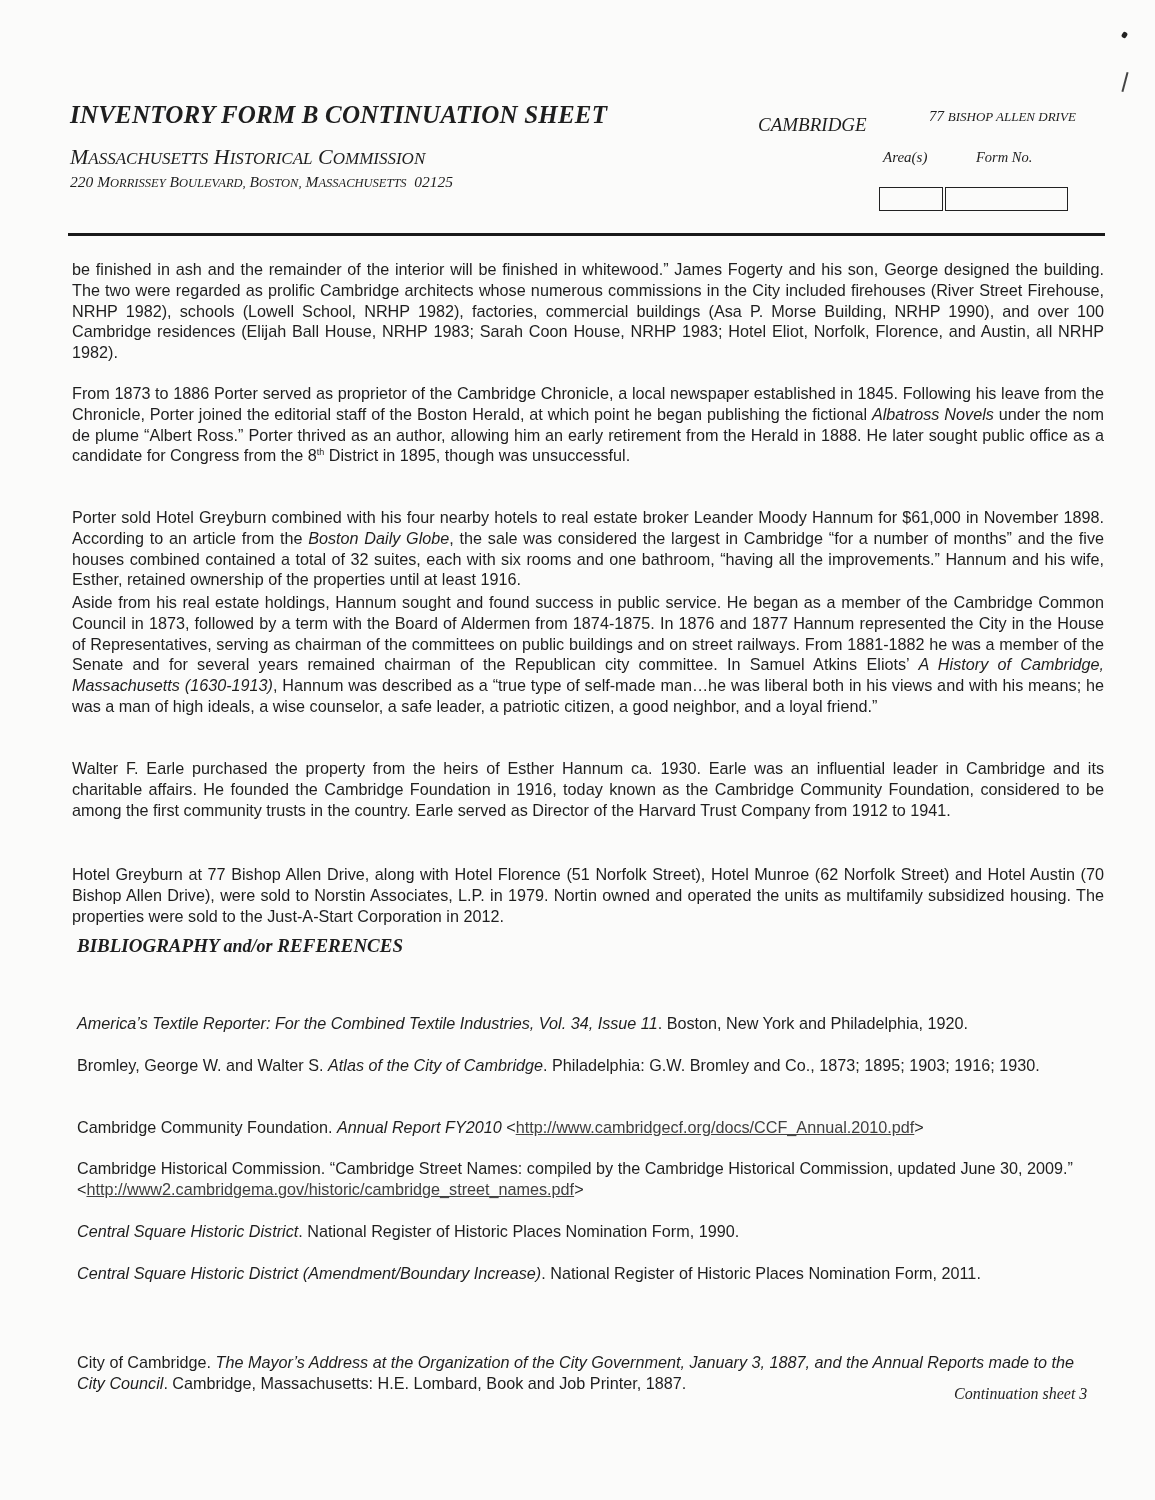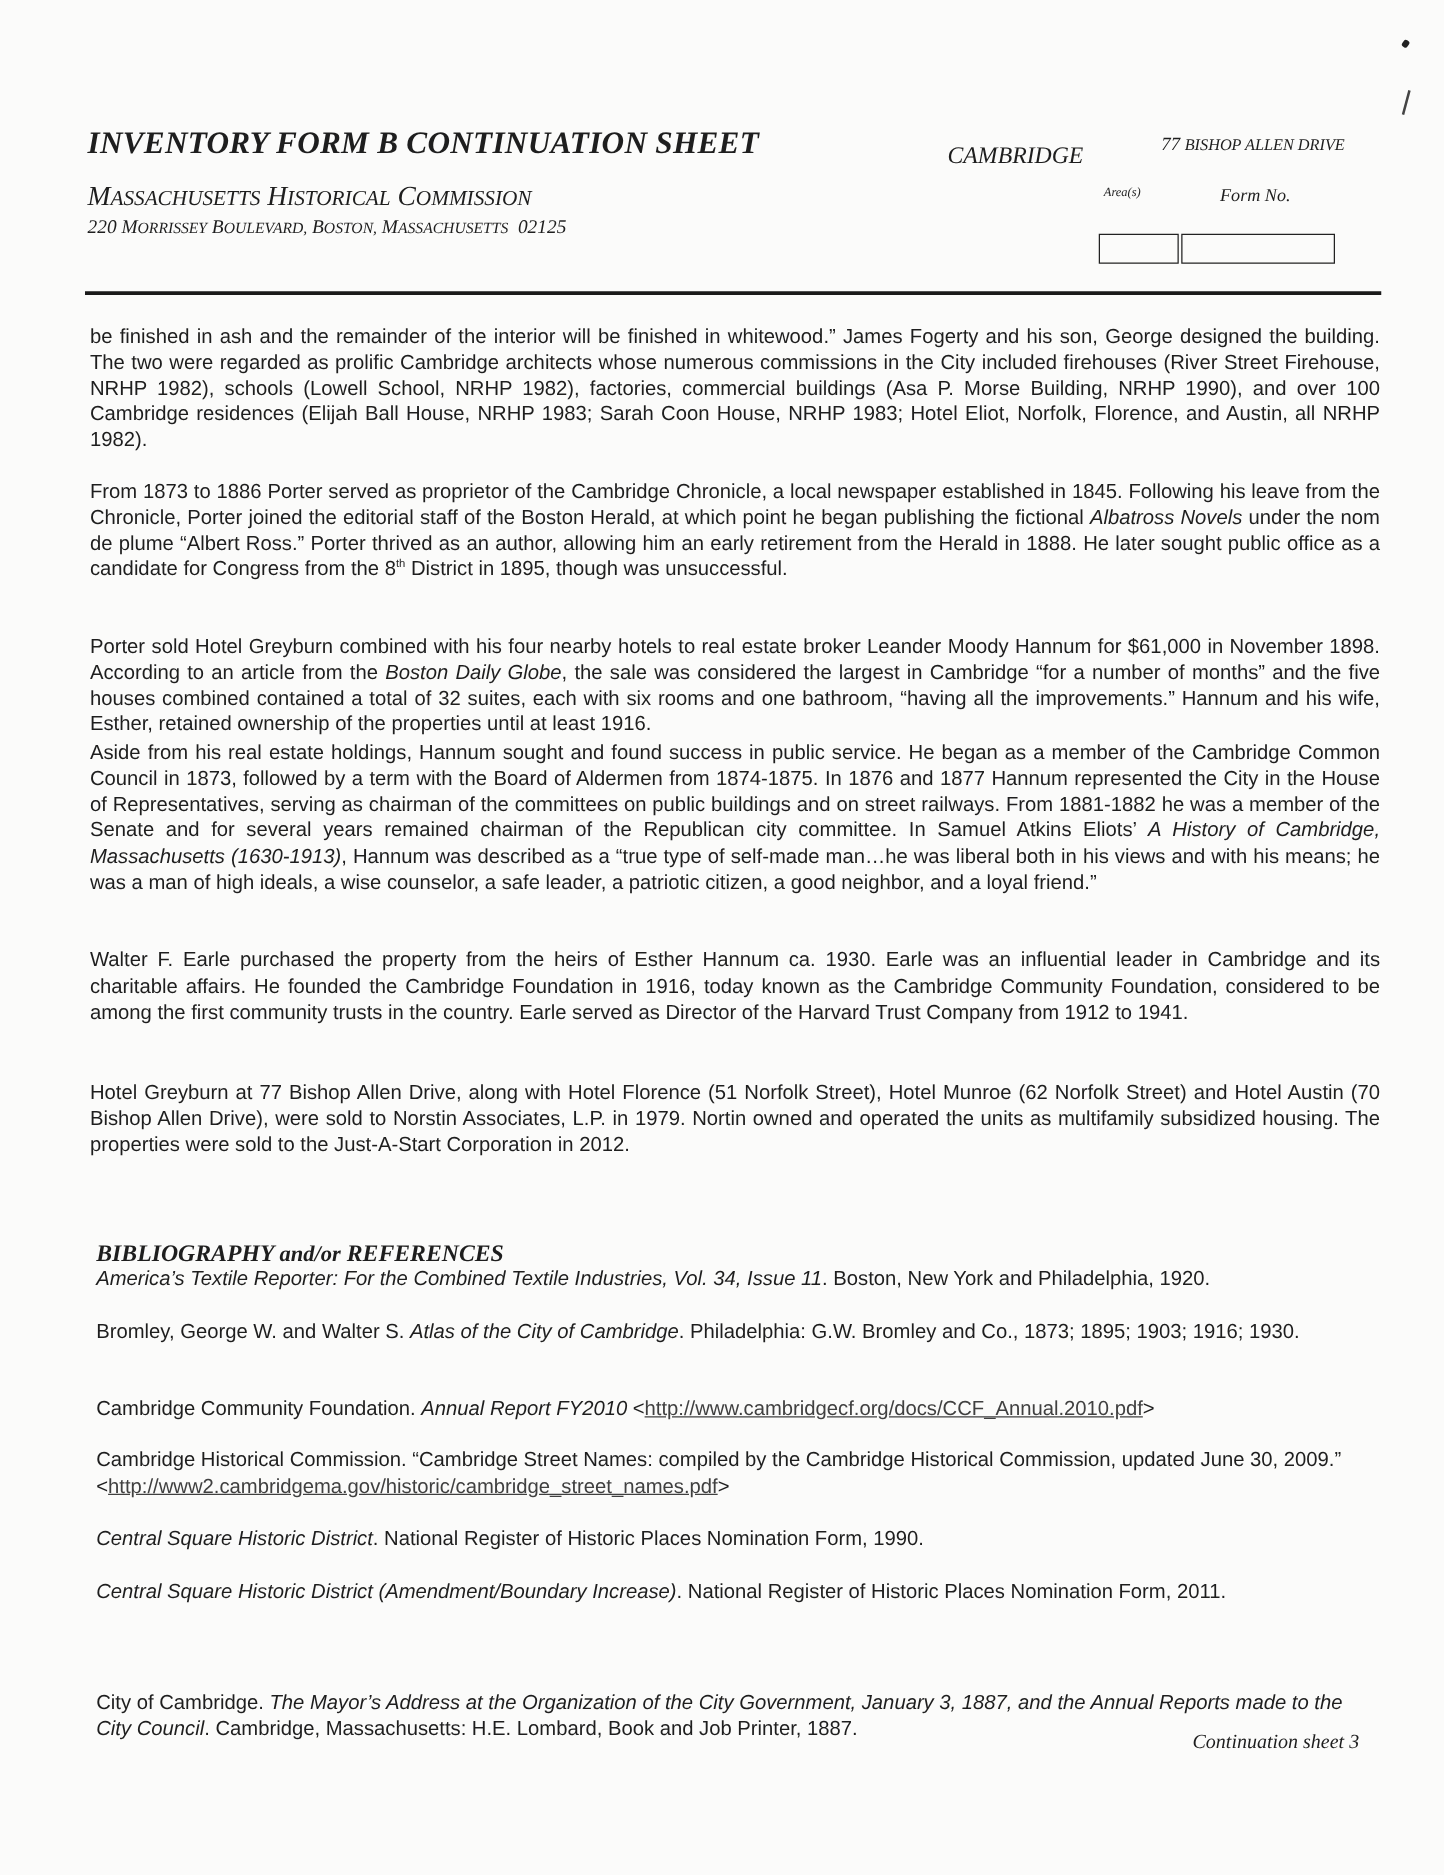--- a/index.html
+++ b/index.html
@@ -11,39 +11,39 @@
     .serif { font-family: "Liberation Serif", serif; font-style: italic; }
     .abs { position: absolute; }
     .form-title { left: 70px; top: 101px; font-size: 25px; font-weight: bold; letter-spacing: 0.2px; white-space: nowrap; }
     .city { left: 713px; top: 114px; font-size: 19px; margin-left: 45px; }
     .address { left: 929px; top: 108px; font-size: 15px; white-space: nowrap; }
     .address .sc { font-size: 13px; }
     .commission { left: 70px; top: 144px; font-size: 22px; white-space: nowrap; }
     .commission .sc { font-size: 17px; }
     .comm-addr { left: 70px; top: 173px; font-size: 15.5px; white-space: nowrap; }
     .comm-addr .sc { font-size: 12.5px; }
-    .area-label { left: 883px; top: 149px; font-size: 10px; }
+    .area-label { left: 883px; top: 149px; font-size: 15px; }
     .form-label { left: 976px; top: 149px; font-size: 14.5px; }
     .box { border: 1.5px solid #222; background: transparent; height: 24px; top: 187px; box-sizing: border-box; }
     .box-area { left: 879px; width: 64px; }
     .box-form { left: 945px; width: 123px; }
     .rule { left: 68px; top: 233px; width: 1037px; height: 3px; background: #1a1a1a; }
     .mark1 { left: 1122px; top: 32px; width: 5px; height: 6px; background: #222; transform: rotate(35deg); border-radius: 2px; }
     .mark2 { left: 1124px; top: 72px; width: 2px; height: 20px; background: #444; transform: rotate(15deg); }
     .body-text {
       left: 72px; width: 1032px; font-size: 16.2px; line-height: 20.8px;
       text-align: justify; margin: 0;
     }
     .p1 { top: 259px; }
     .p2 { top: 383px; }
     .p3 { top: 507px; }
     .p4 { top: 592px; }
     .p5 { top: 758px; }
     .p6 { top: 864px; }
-    .bib-head { left: 77px; top: 993px; font-size: 19px; font-weight: bold; white-space: nowrap; }
+    .bib-head { left: 77px; top: 935px; font-size: 19px; font-weight: bold; white-space: nowrap; }
     .bib-head .lc { font-size: 18px; }
     .ref { left: 77px; width: 1020px; font-size: 16.2px; line-height: 21px; margin: 0; }
     .r1 { top: 1013px; }
     .r2 { top: 1055px; }
     .r3 { top: 1117px; }
     .r4 { top: 1158px; }
     .r5 { top: 1221px; }
     .r6 { top: 1263px; }
     .r7 { top: 1352px; }
     a.link { color: #404040; text-decoration: underline; }

